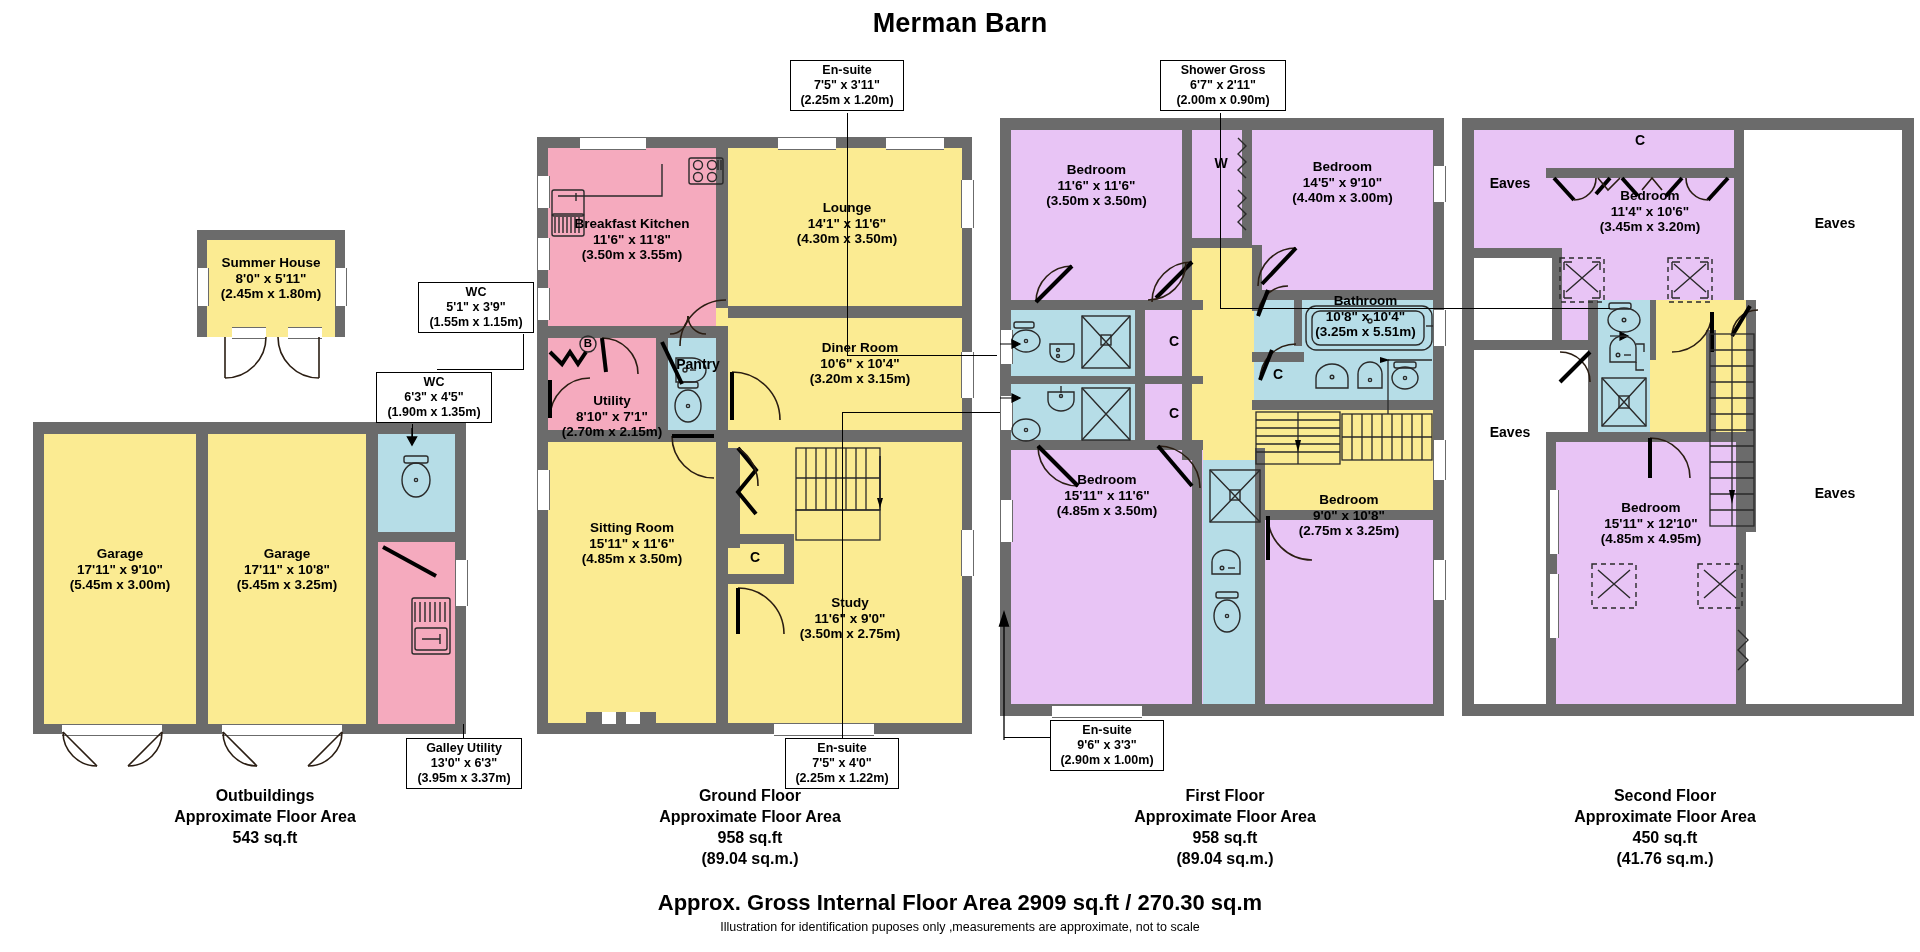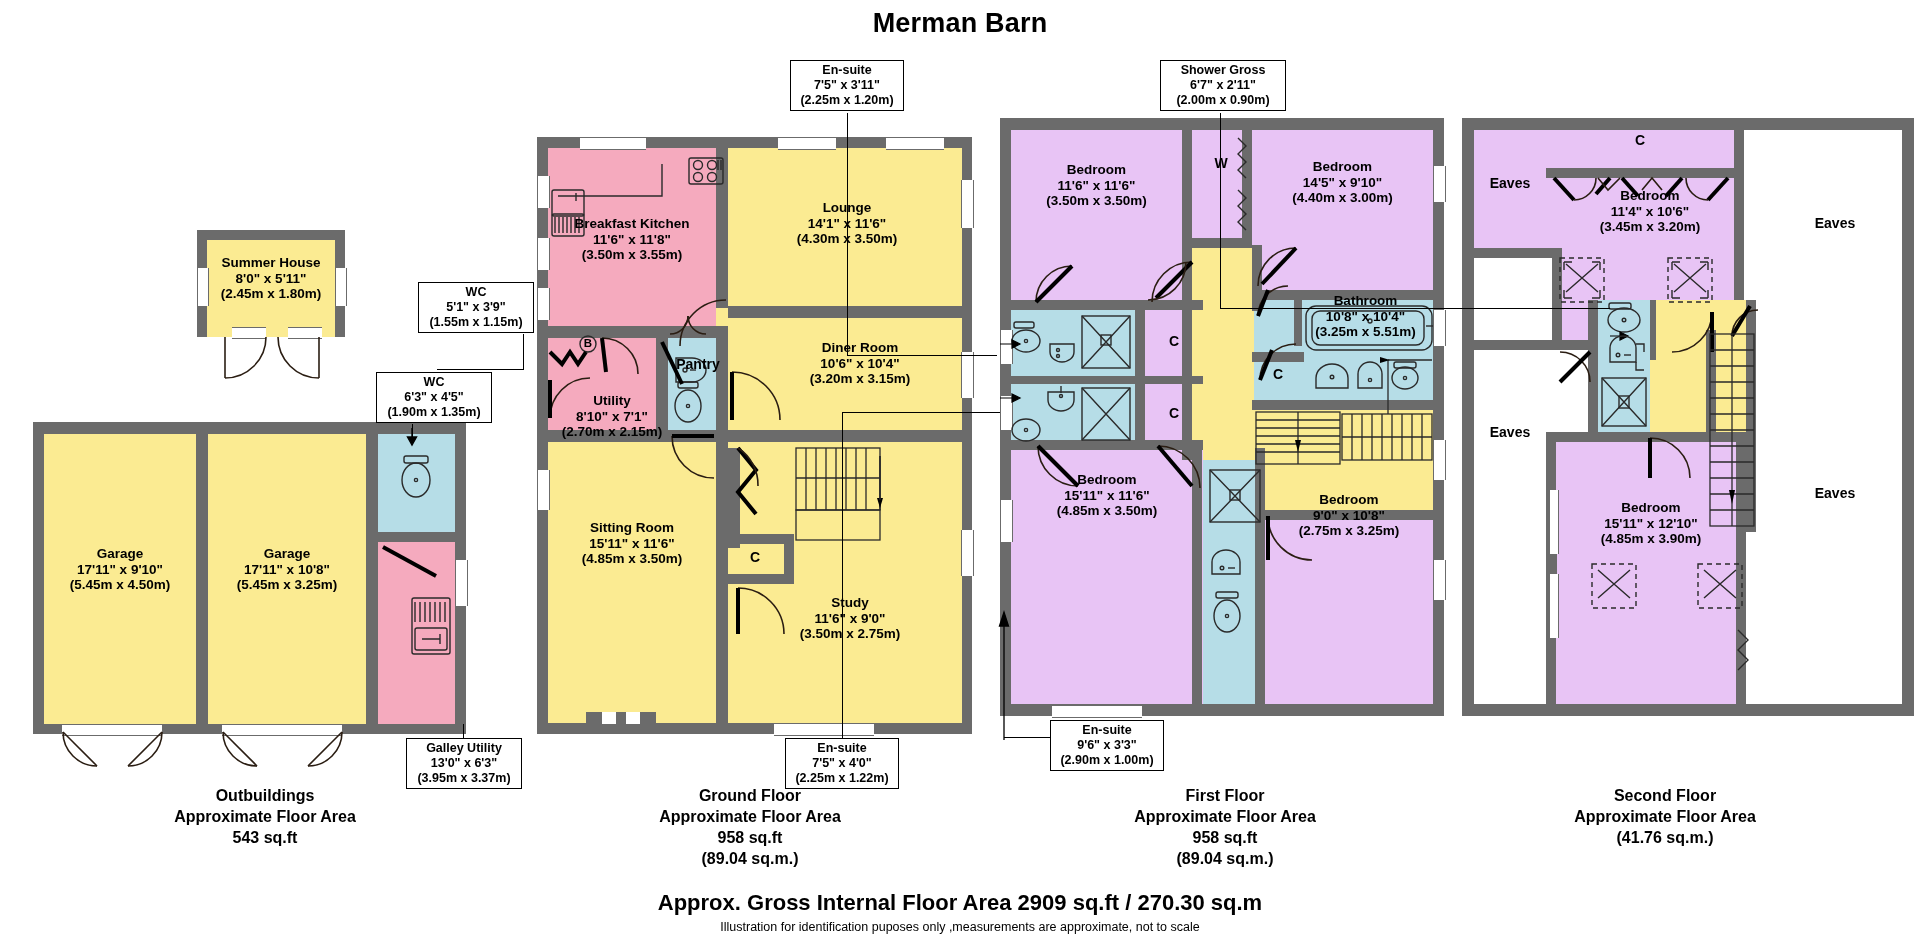--- a/index.html
+++ b/index.html
@@ -135,21 +135,21 @@
   <div class="callout" style="left:406px;top:738px;width:116px;">
     <div>Galley Utility</div>
     <div>13'0" x 6'3"</div>
     <div>(3.95m x 3.37m)</div>
   </div>
   <div class="lead" style="left:463px;top:724px;width:1px;height:14px;"></div>
 
   <div class="rl" style="left:44px;top:546px;width:152px;">
     <span class="n">Garage</span>
     <span class="d">17'11" x 9'10"</span>
-    <span class="d">(5.45m x 4.50m)</span>
+    <span class="d">(5.45m x 3.00m)</span>
   </div>
   <div class="rl" style="left:208px;top:546px;width:158px;">
     <span class="n">Garage</span>
     <span class="d">17'11" x 10'8"</span>
     <span class="d">(5.45m x 3.25m)</span>
   </div>
 </div>
 
 <div class="plan" id="plan-ground" style="left:520px;top:0;width:460px;height:800px;">
 
@@ -557,21 +557,21 @@
   </svg>
 
   <div class="rl" style="left:110px;top:188px;width:180px;">
     <span class="n">Bedroom</span>
     <span class="d">11'4" x 10'6"</span>
     <span class="d">(3.45m x 3.20m)</span>
   </div>
   <div class="rl" style="left:106px;top:500px;width:190px;">
     <span class="n">Bedroom</span>
     <span class="d">15'11" x 12'10"</span>
-    <span class="d">(4.85m x 3.90m)</span>
+    <span class="d">(4.85m x 4.95m)</span>
   </div>
   <div class="tiny" style="left:130px;top:132px;width:120px;">C</div>
   <div class="tiny" style="left:20px;top:175px;width:80px;">Eaves</div>
   <div class="tiny" style="left:340px;top:215px;width:90px;">Eaves</div>
   <div class="tiny" style="left:20px;top:424px;width:80px;">Eaves</div>
   <div class="tiny" style="left:340px;top:485px;width:90px;">Eaves</div>
 
   <div class="callout" style="left:-290px;top:60px;width:126px;">
     <div>Shower Gross</div>
     <div>6'7" x 2'11"</div>
@@ -594,17 +594,18 @@
 </div>
 <div class="cap" style="left:1015px;top:785px;">
   <div>First Floor</div>
   <div>Approximate Floor Area</div>
   <div>958 sq.ft</div>
   <div>(89.04 sq.m.)</div>
 </div>
 <div class="cap" style="left:1455px;top:785px;">
   <div>Second Floor</div>
   <div>Approximate Floor Area</div>
+  <div>450 sq.ft</div>
   <div>(41.76 sq.m.)</div>
 </div>
 
 <div class="abs" id="gross">Approx. Gross Internal Floor Area 2909 sq.ft / 270.30 sq.m</div>
 <div class="abs" id="disc">Illustration for identification puposes only ,measurements are approximate, not to scale</div>
 
 </body></html>

